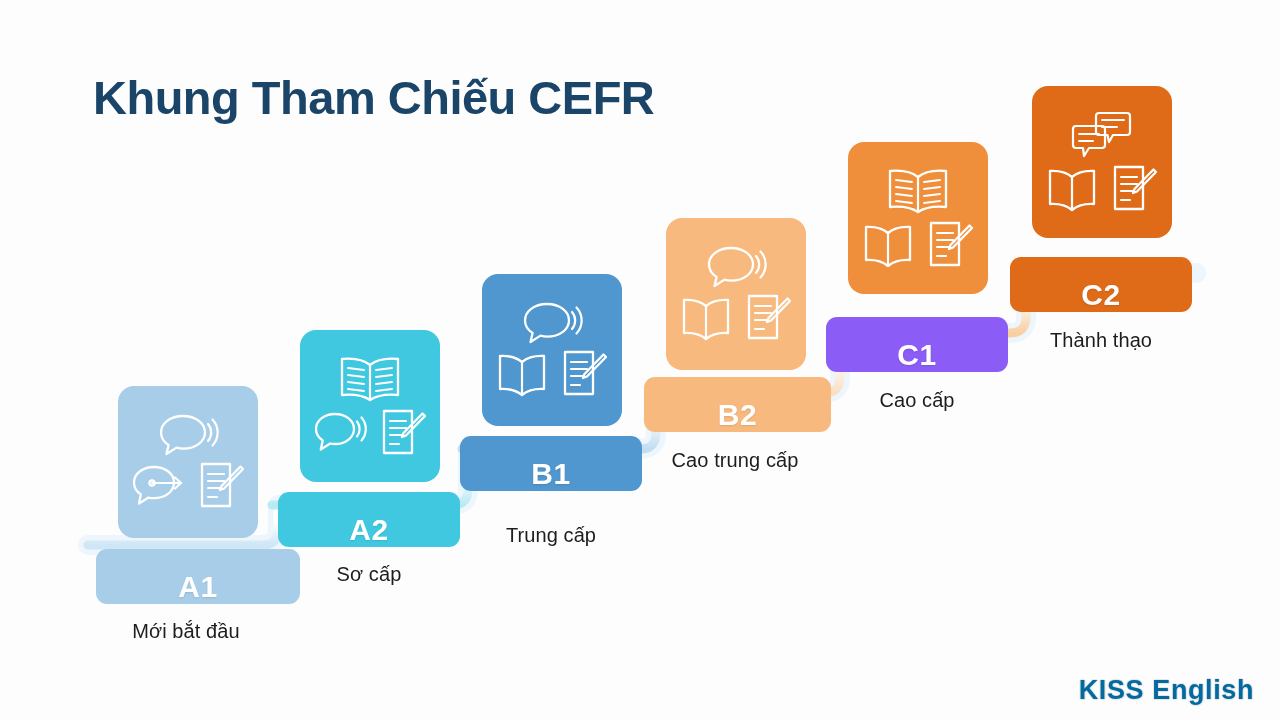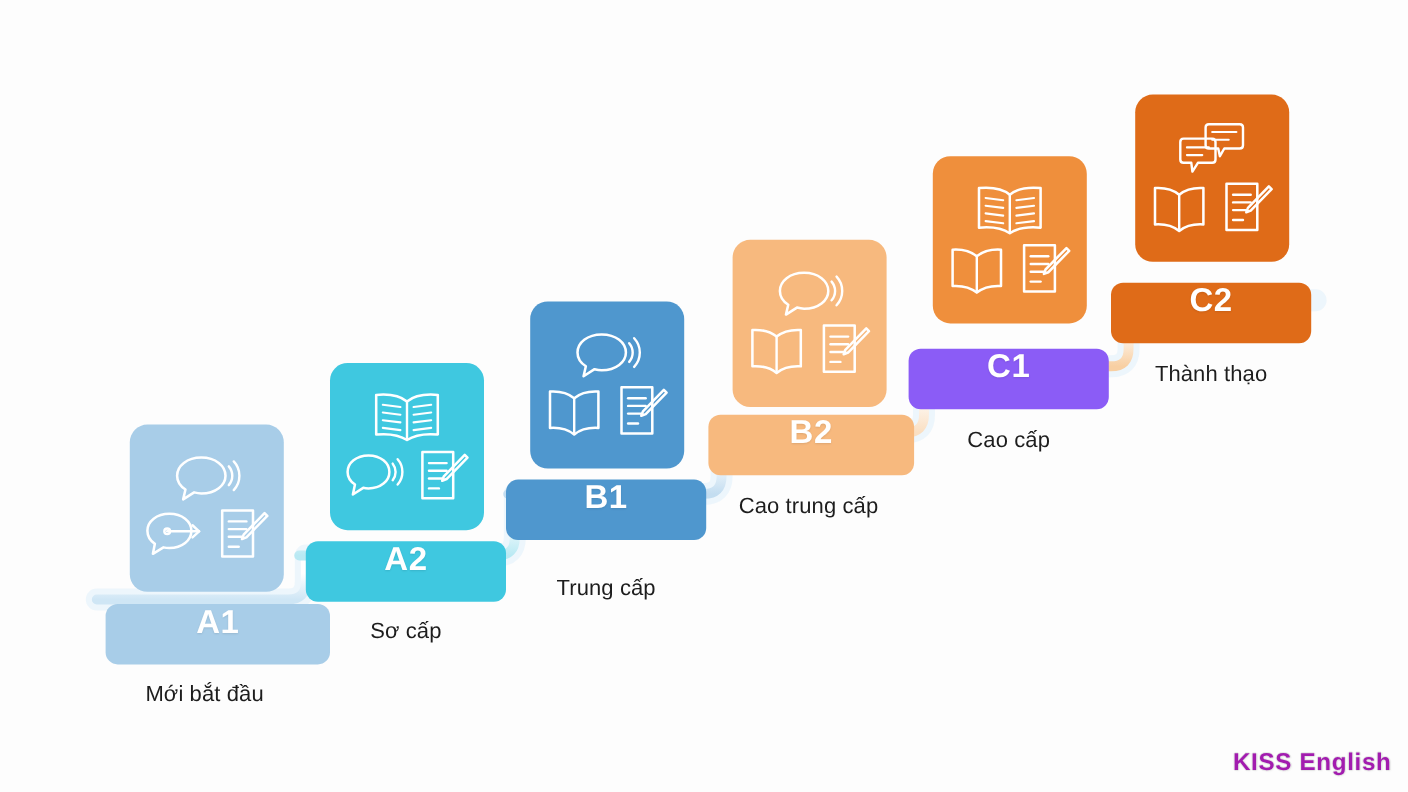--- a/index.html
+++ b/index.html
@@ -63,21 +63,21 @@
     justify-content: center;
     gap: 10px;
   }
 
   .icon-card svg { display: block; overflow: visible; }
 
   .bar {
     position: absolute;
     border-radius: 11px;
     display: flex;
-    align-items: flex-start;
+    align-items: flex-end;
     justify-content: center;
   }
 
   .bar-label {
     color: #ffffff;
     font-weight: bold;
     font-size: 30px;
     letter-spacing: 0.5px;
     text-shadow: 0 1px 2px rgba(0,0,0,.10);
   }
@@ -87,39 +87,40 @@
     font-size: 20px;
     color: #1d1d1d;
     white-space: nowrap;
     text-align: center;
     letter-spacing: 0.1px;
   }
 
   
   #watermark {
     position: absolute;
-    right: 15px;
+    right: 26px;
     bottom: 14px;
-    font-size: 22px;
+    font-size: 27px;
     font-weight: bold;
-    color: #a21caf;
+    color: #0369a1;
     letter-spacing: 0.6px;
     text-shadow:
        1px 0 0 #e6e6e6, -1px 0 0 #e6e6e6,
        0 1px 0 #e6e6e6, 0 -1px 0 #e6e6e6,
        1px 1px 2px rgba(0,0,0,.06);
     user-select: none;
   }
 </style>
 </head>
 <body>
 
 <div id="stage">
 
   <div id="header">
+    <div id="title">Khung Tham Chiếu CEFR</div>
   </div>
 
   <svg id="ribbon" viewBox="0 0 1280 720" xmlns="http://www.w3.org/2000/svg">
     <defs>
       <linearGradient id="gA1" x1="0" y1="0" x2="0" y2="1">
         <stop offset="0%" stop-color="#ffffff"></stop>
         <stop offset="38%" stop-color="#ffffff"></stop>
         <stop offset="100%" stop-color="#cfe6f5"></stop>
       </linearGradient>
       <linearGradient id="gA2" x1="0" y1="0" x2="0" y2="1">

